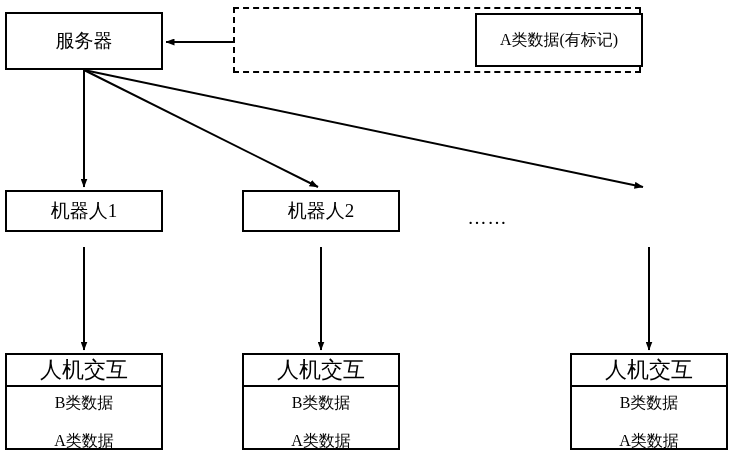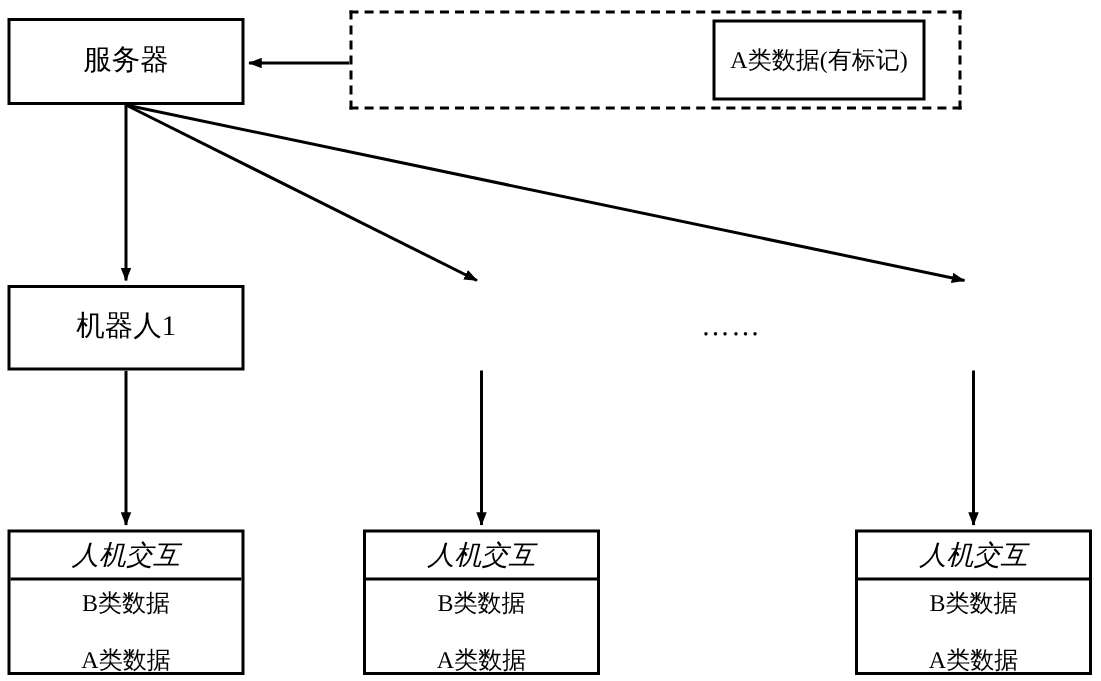--- a/index.html
+++ b/index.html
@@ -48,30 +48,30 @@
     position: absolute;
     left: 233px; top: 7px; width: 408px; height: 66px;
     box-sizing: border-box;
     border: 2px dashed #000000;
     background: #ffffff;
   }
   #data-box-b {
     left: 241px; top: 13px; width: 160px; height: 54px;
   }
   #data-box-a {
-    left: 475px; top: 13px; width: 142px; height: 54px;
+    left: 475px; top: 13px; width: 168px; height: 54px;
   }
   .data-box-label {
     font-size: 16px;
     color: #000000;
     white-space: nowrap;
   }
   
   .robot-node {
-    top: 190px; width: 158px; height: 57px;
+    top: 190px; width: 158px; height: 42px;
   }
   #robot-node-0 { left: 5px; }
   #robot-node-1 { left: 242px; }
   #robot-node-2 { left: 570px; }
   #ellipsis {
     position: absolute;
     left: 440px; top: 200px; width: 95px; height: 36px;
     display: flex; align-items: center; justify-content: center;
     font-size: 19px; letter-spacing: 1px; color: #000000;
   }
@@ -83,24 +83,23 @@
   }
   #hmi-node-0 { left: 5px; }
   #hmi-node-1 { left: 242px; }
   #hmi-node-2 { left: 570px; }
   .hmi-header {
     height: 30px;
     border-bottom: 2px solid #000000;
     display: flex;
     align-items: center;
     justify-content: center;
-    font-size: 18px;
+    font-size: 22px;
     color: #000000;
     white-space: nowrap;
-    font-style: italic;
   }
   .hmi-body {
     height: 69px;
     display: flex;
     flex-direction: column;
     align-items: center;
     justify-content: center;
     gap: 18px;
     border-radius: 15px;
   }
@@ -146,20 +145,23 @@
 
 
   <div class="node" id="data-box-a">
     <span class="data-box-label">A类数据(有标记)</span>
   </div>
 
   <div class="node robot-node" id="robot-node-0">
     <span class="node-label">机器人1</span>
   </div>
 
+  <div class="node robot-node" id="robot-node-1">
+    <span class="node-label">机器人2</span>
+  </div>
 
   <div id="ellipsis">……</div>
 
 
   <div class="node hmi-node" id="hmi-node-0">
     <div class="hmi-header">人机交互</div>
     <div class="hmi-body">
       <span class="hmi-line">B类数据</span>
       <span class="hmi-line">A类数据</span>
     </div>

